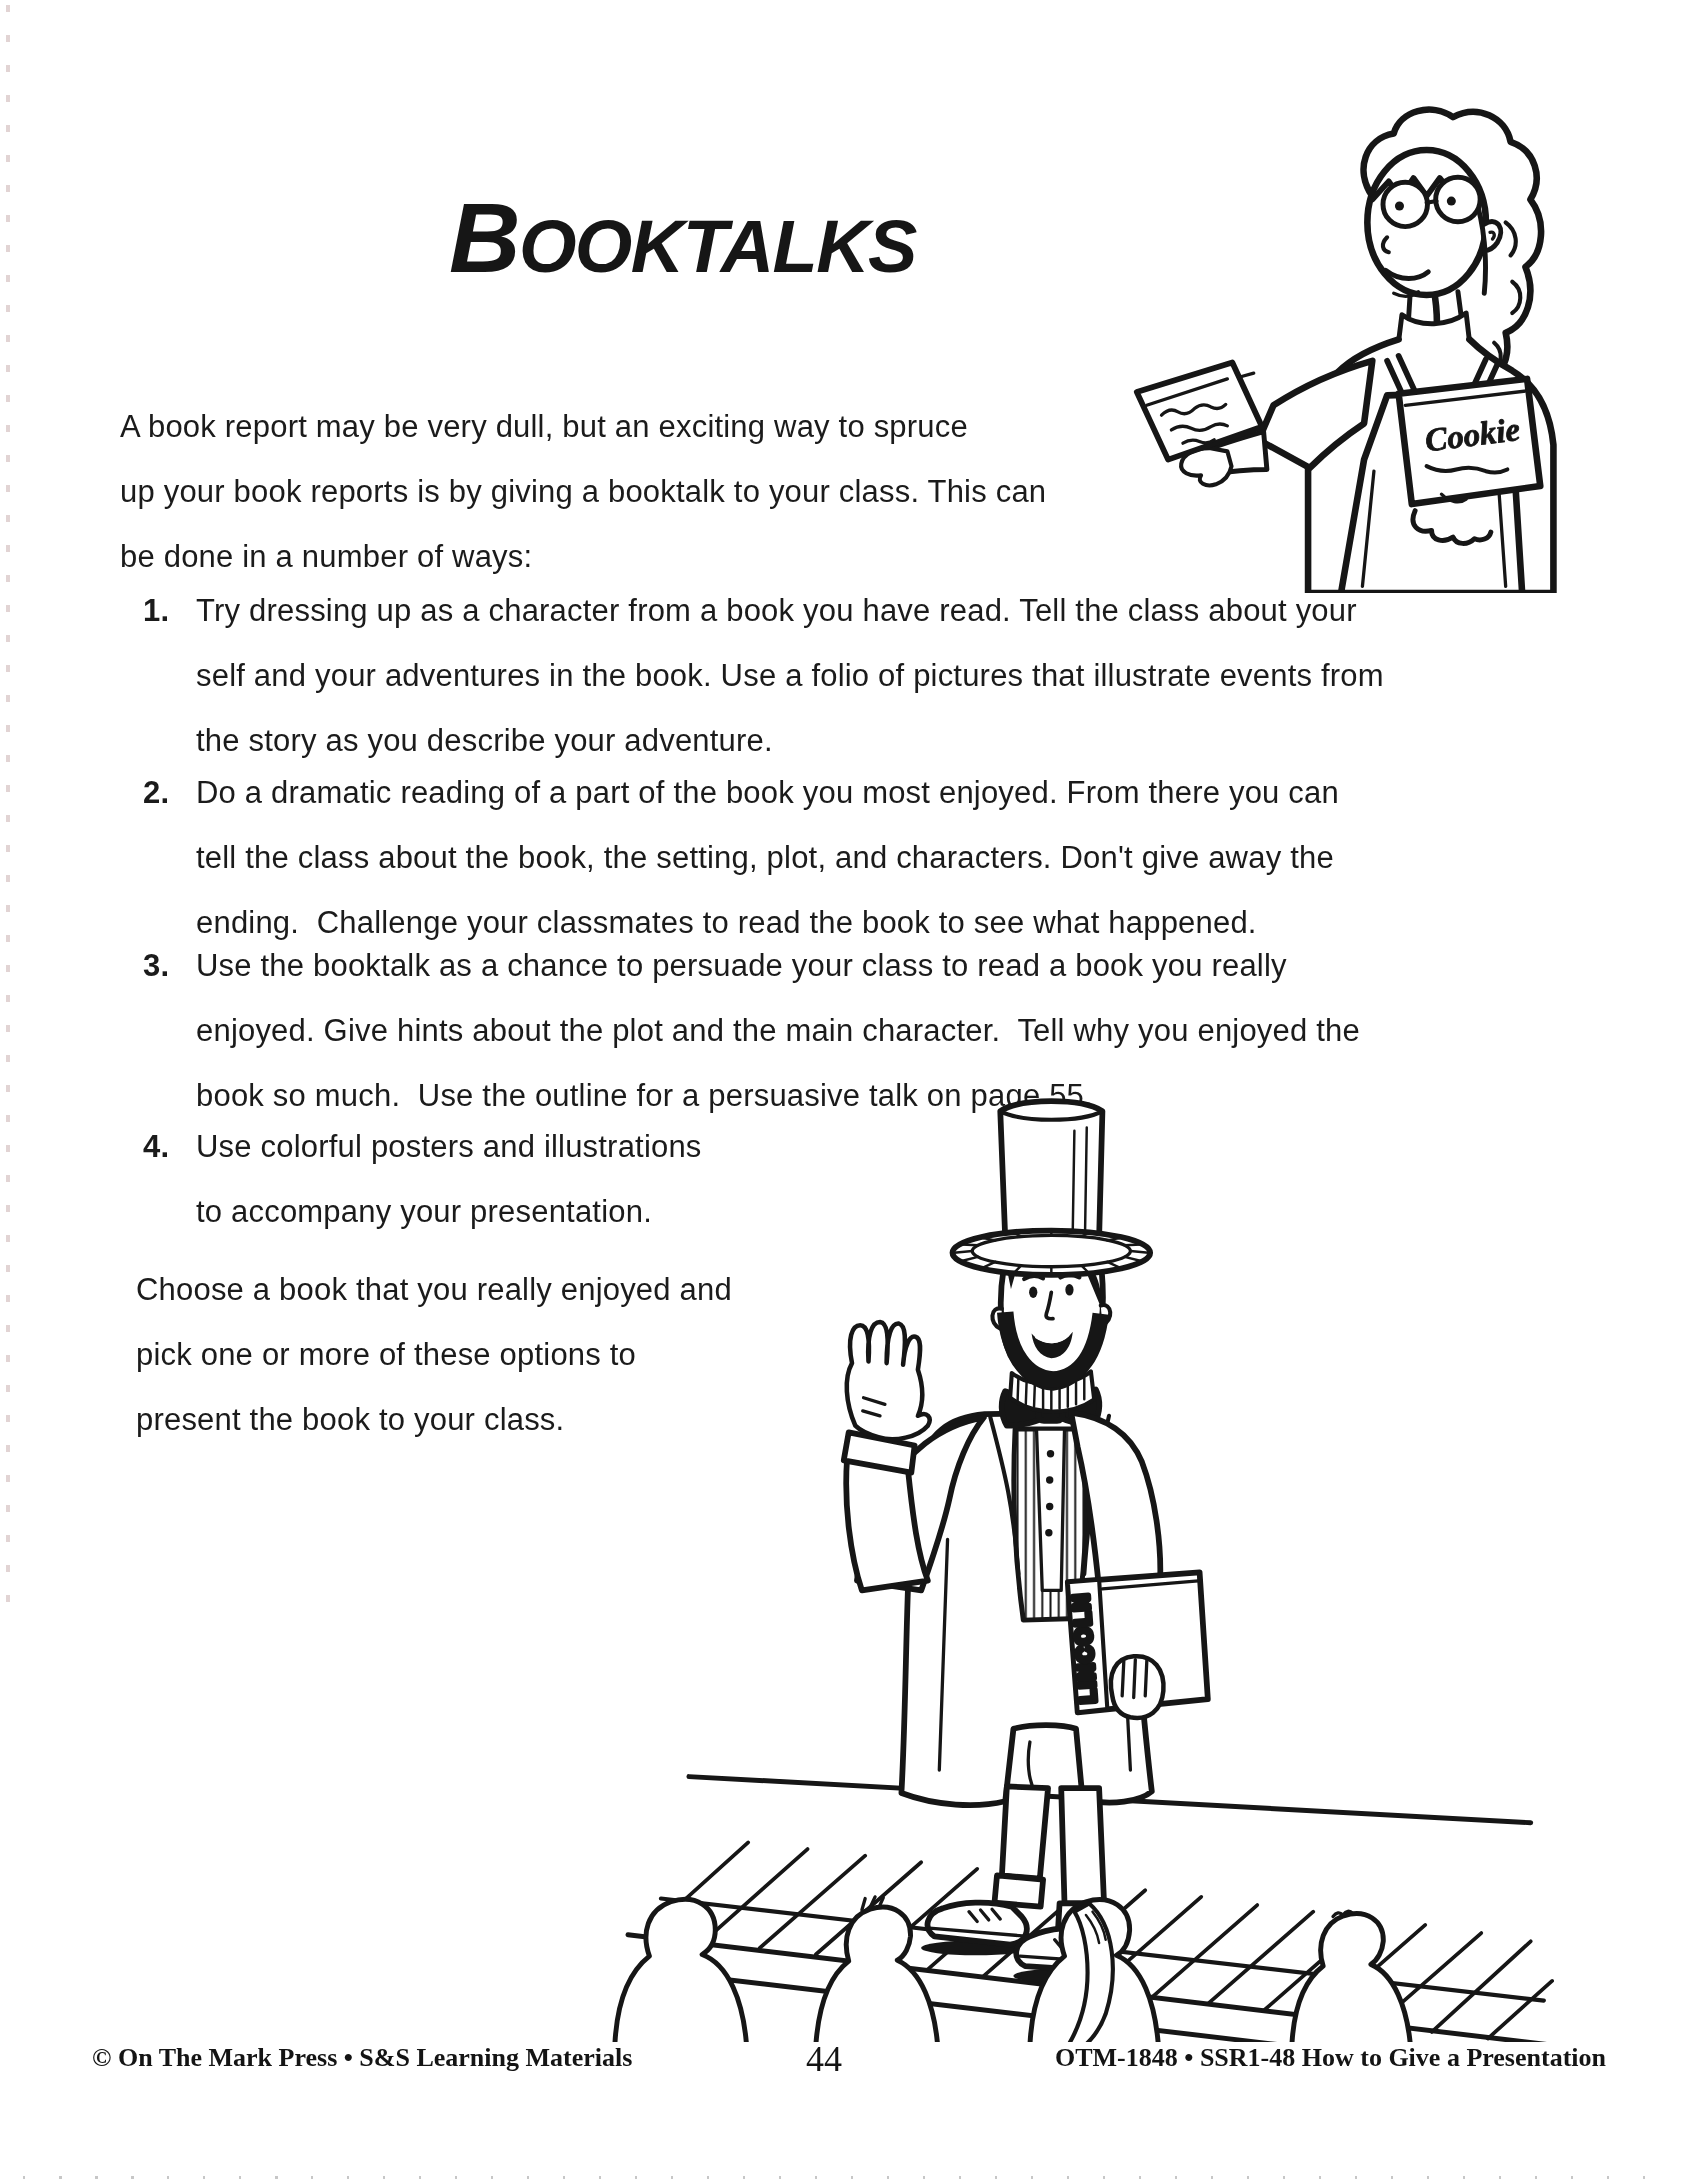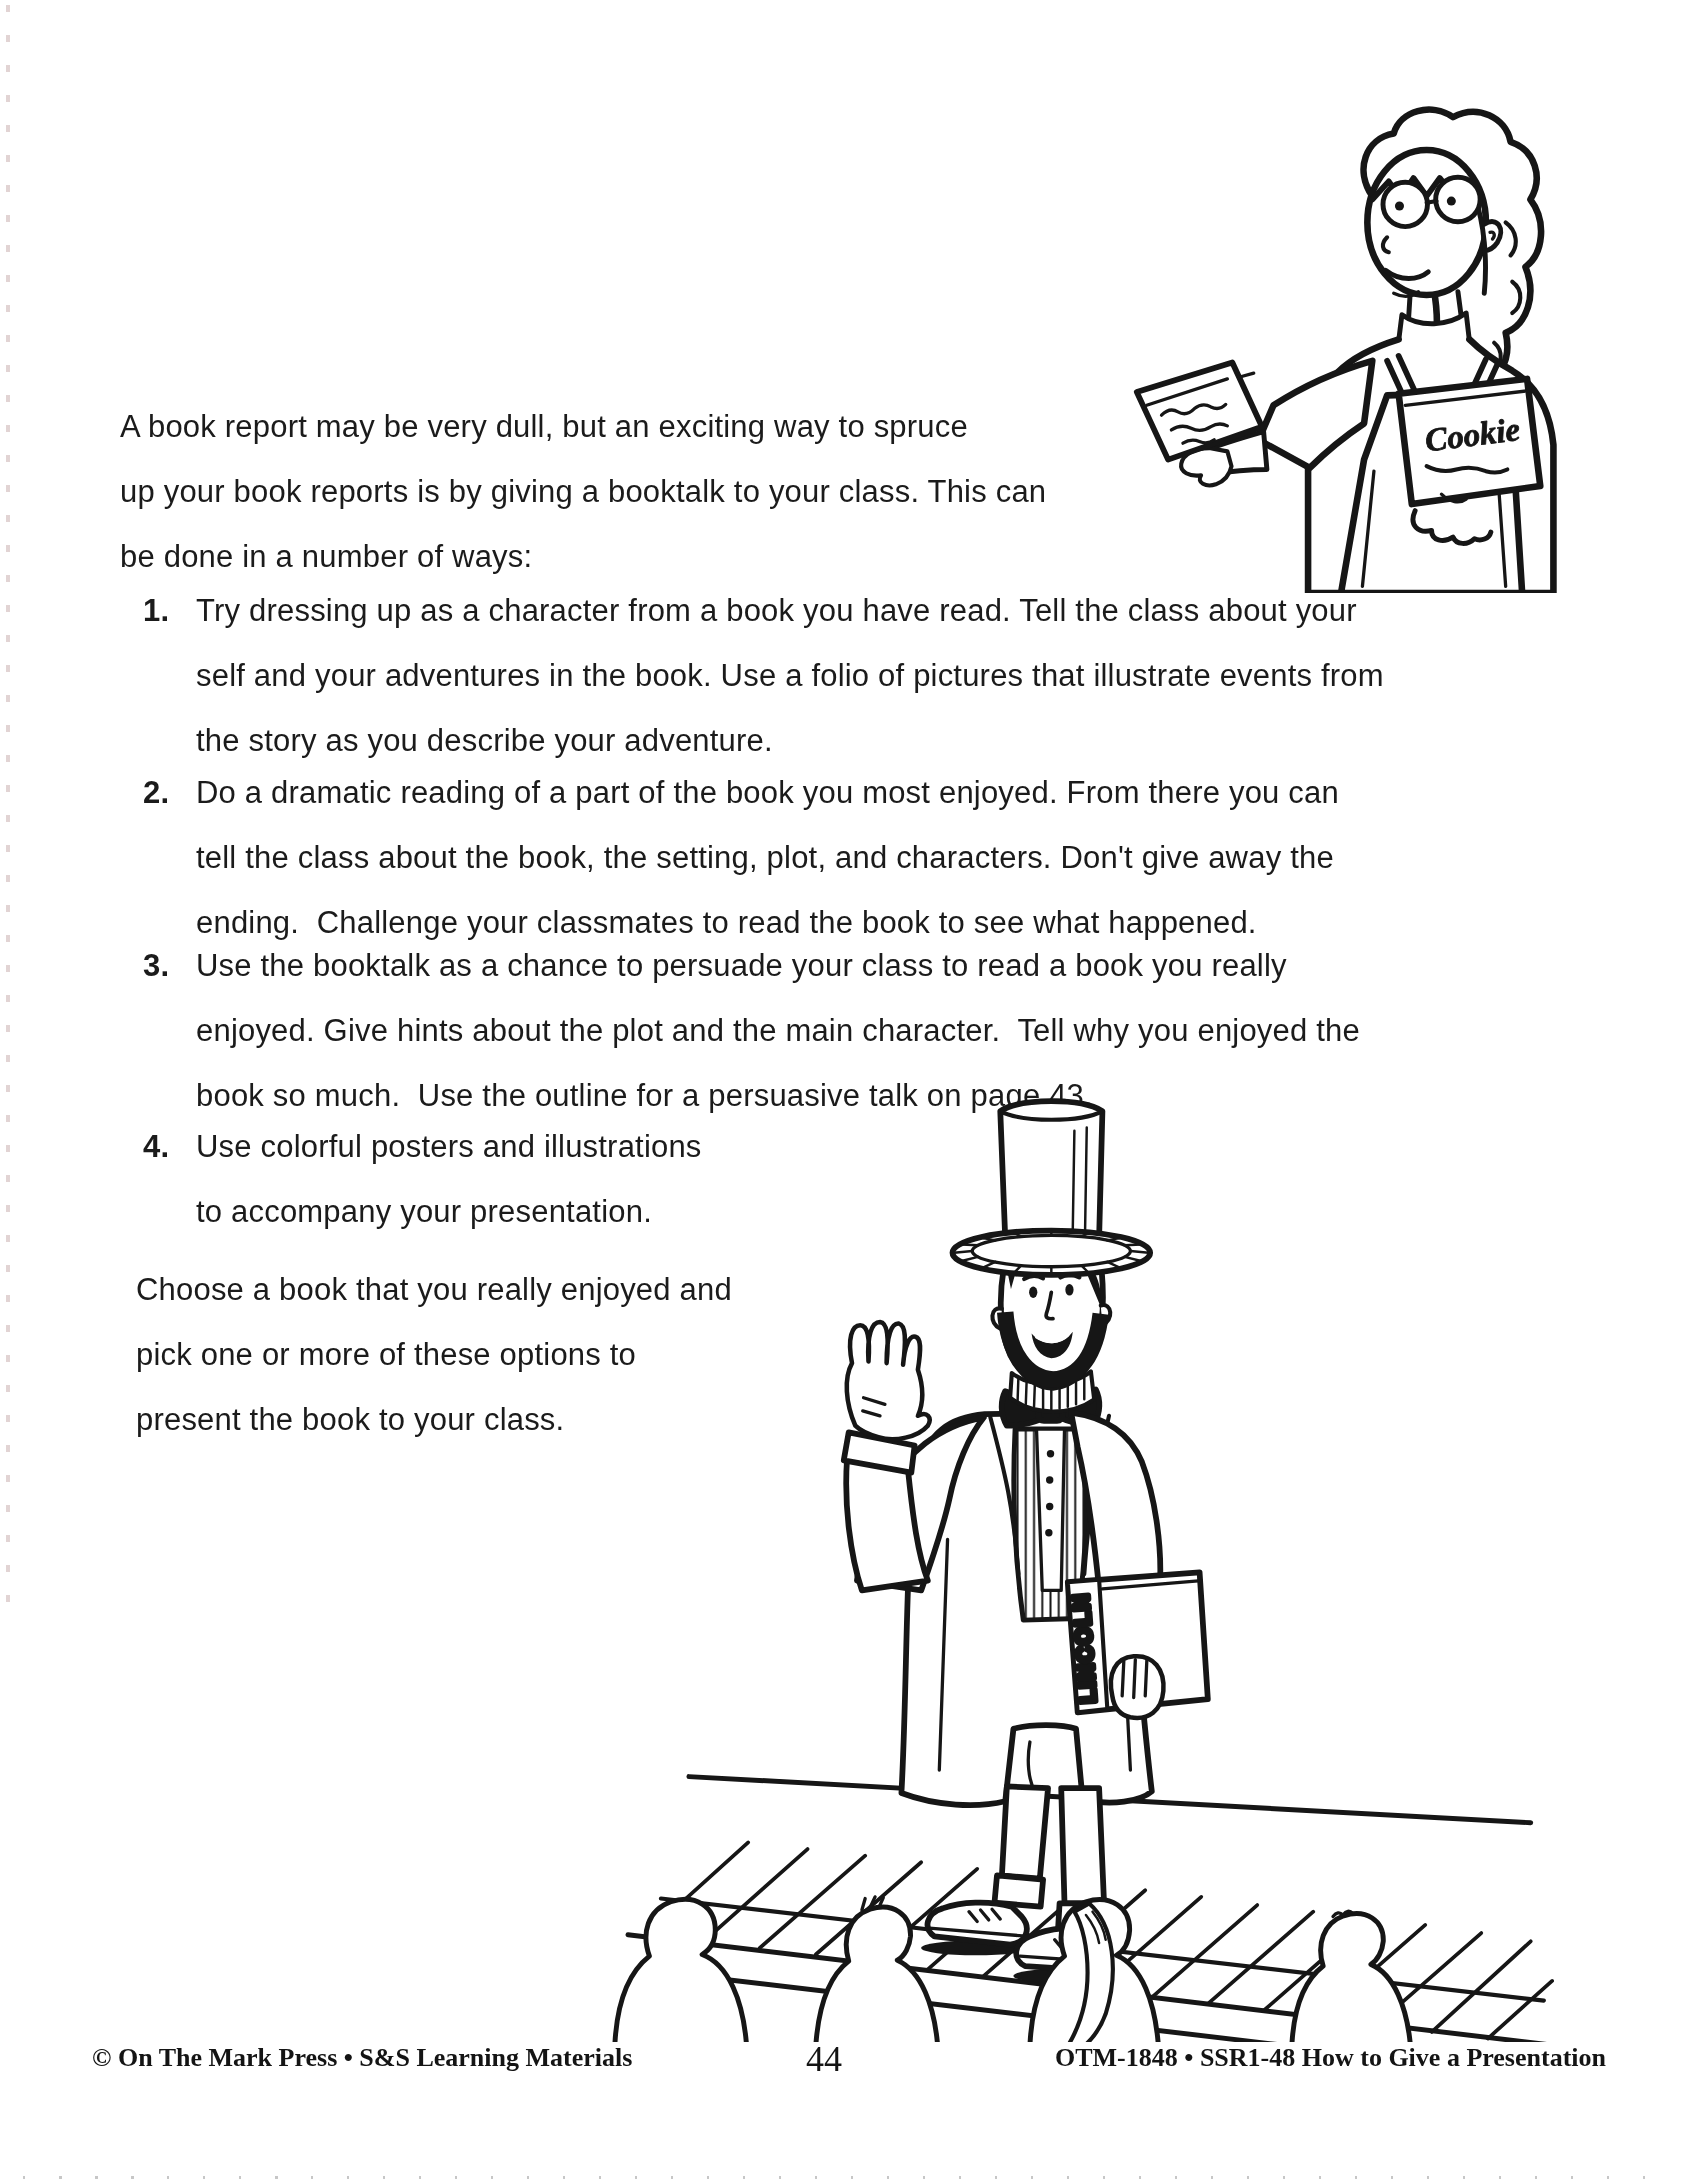--- a/index.html
+++ b/index.html
@@ -43,20 +43,21 @@
   svg text.script{font-family:"Liberation Serif",serif;font-style:italic;font-weight:bold;fill:#161616;}
 </style>
 </head>
 <body>
 
 <div class="page">
 
   <div class="artifact-left"></div>
   <div class="artifact-bottom"></div>
 
+  <h1 class="title"><span class="t-lead">B</span><span class="t-rest">OOKTALKS</span></h1>
 
   <svg class="teacher-svg" width="474" height="494" viewBox="0 0 575 600">
     <g stroke="#161616" fill="none" stroke-linecap="round" stroke-linejoin="round">
 
       <g>
         <path d="M 300,118 C 278,86 292,48 326,42 C 334,14 372,4 398,22 C 428,6 462,22 468,52 C 498,62 508,96 492,122 C 512,148 508,188 486,204 C 500,238 488,274 462,284 C 470,318 452,348 424,344 C 430,372 408,392 386,380 L 376,310 C 384,250 372,204 352,176 C 336,156 318,146 300,118 Z" fill="#ffffff" stroke-width="8"></path>
         <path d="M 462,150 C 476,160 478,178 468,190" stroke-width="5"></path>
         <path d="M 470,222 C 484,232 482,252 470,260" stroke-width="5"></path>
         <path d="M 448,296 C 460,306 458,324 446,332" stroke-width="5"></path>
       </g>
@@ -133,21 +134,21 @@
   <div class="item item2">
     <span class="num body-text">2.</span>
     <div class="itext body-text pre">Do a dramatic reading of a part of the book you most enjoyed. From there you can
 tell the class about the book, the setting, plot, and characters. Don't give away the
 ending.  Challenge your classmates to read the book to see what happened.</div>
   </div>
   <div class="item item3">
     <span class="num body-text">3.</span>
     <div class="itext body-text pre">Use the booktalk as a chance to persuade your class to read a book you really
 enjoyed. Give hints about the plot and the main character.  Tell why you enjoyed the
-book so much.  Use the outline for a persuasive talk on page 43.</div>
+book so much.  Use the outline for a persuasive talk on page 55.</div>
   </div>
   <div class="item item4">
     <span class="num body-text">4.</span>
     <div class="itext body-text pre">Use colorful posters and illustrations
 to accompany your presentation.</div>
   </div>
 
   <p class="closing body-text pre">Choose a book that you really enjoyed and
 pick one or more of these options to
 present the book to your class.</p>

